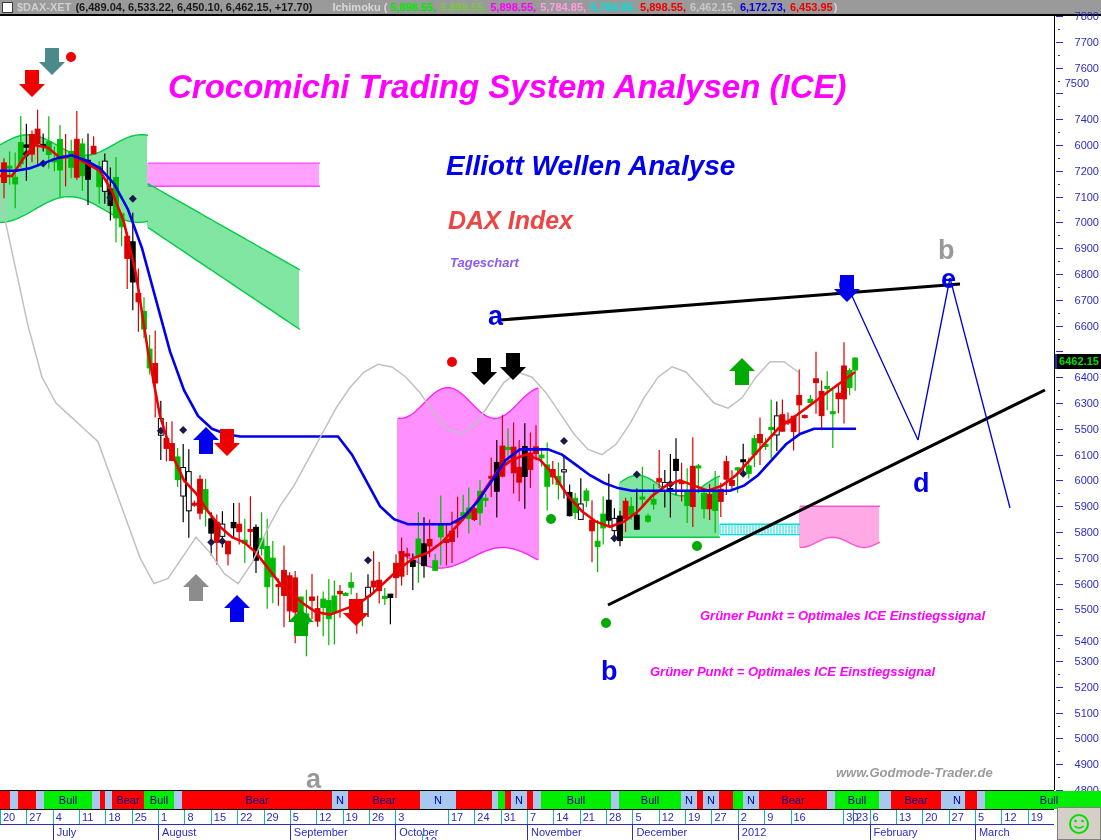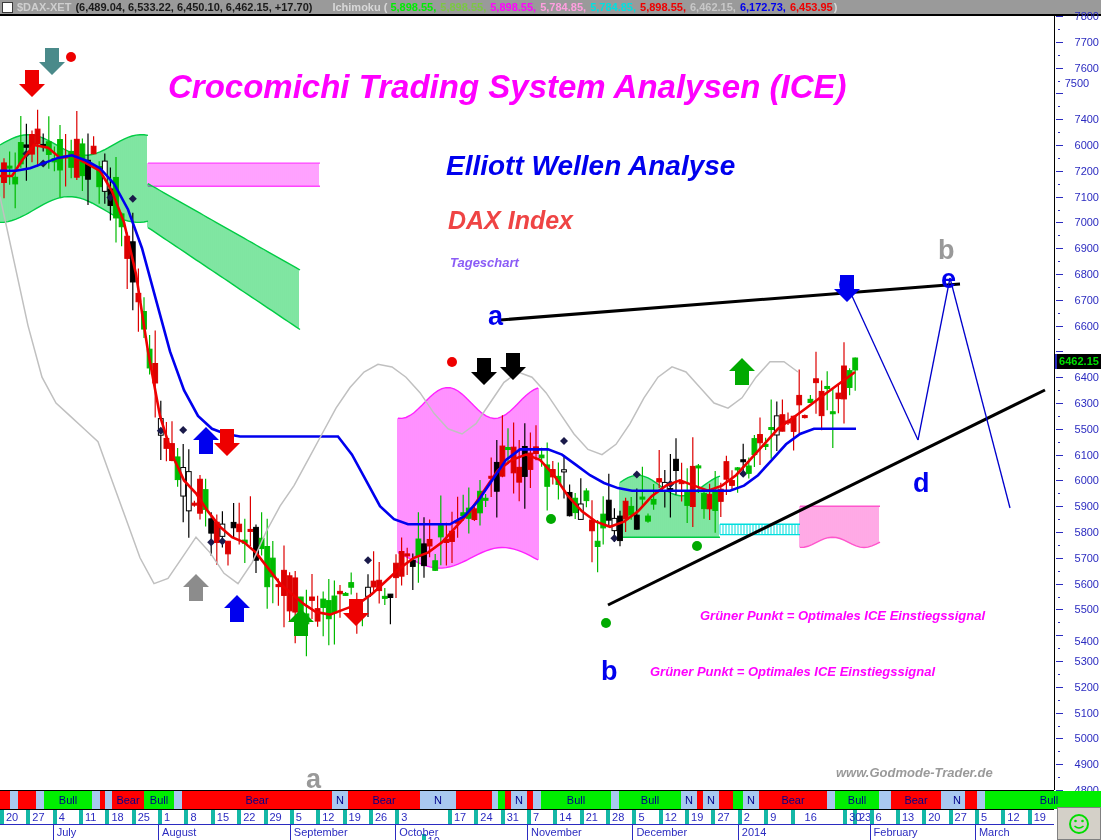--- a/index.html
+++ b/index.html
@@ -39,21 +39,21 @@
     border-top:1px solid #000;border-bottom:1px solid #000;box-sizing:border-box;
     background:#fff;display:flex;}
   .seg{height:18px;display:flex;align-items:center;justify-content:center;
     font:11px "Liberation Sans",sans-serif;color:#00008b;overflow:hidden;flex:none;}
   .seg.bull{background:#00ee00;}
   .seg.bear{background:#ff0000;}
   .seg.neutral{background:#a8c8f0;}
 
   
   .dateaxis{position:absolute;left:0;top:810px;width:1054px;height:30px;background:#fff;}
-  .dtick{position:absolute;top:0;height:14px;border-left:4px solid #14b8a6;
+  .dtick{position:absolute;top:0;height:14px;border-left:1px solid #14b8a6;
     font:11px "Liberation Sans",sans-serif;color:#2b2bc0;padding-left:2px;
     line-height:14px;box-sizing:border-box;}
   .mlab{position:absolute;top:15px;height:15px;border-left:1px solid #2b2bc0;
     font:11px "Liberation Sans",sans-serif;color:#2b2bc0;padding-left:3px;
     line-height:15px;box-sizing:border-box;}
   .axisline{position:absolute;left:0;top:14px;width:1054px;height:1px;background:#2b2bc0;}
 
   
   .smiley{position:absolute;left:1057px;top:807px;width:42px;height:31px;
     background:#d4d0c8;border:1px solid #808080;}
@@ -1070,37 +1070,37 @@
       <div class="dtick" style="left: 527px; width: 26.35px;">7</div>
       <div class="dtick" style="left: 553.35px; width: 26.35px;">14</div>
       <div class="dtick" style="left: 579.7px; width: 26.35px;">21</div>
       <div class="dtick" style="left: 606.05px; width: 26.35px;">28</div>
       <div class="dtick" style="left: 632.4px; width: 26.35px;">5</div>
       <div class="dtick" style="left: 658.75px; width: 26.35px;">12</div>
       <div class="dtick" style="left: 685.1px; width: 26.35px;">19</div>
       <div class="dtick" style="left: 711.45px; width: 26.35px;">27</div>
       <div class="dtick" style="left: 737.8px; width: 26.35px;">2</div>
       <div class="dtick" style="left: 764.15px; width: 26.35px;">9</div>
-      <div class="dtick" style="left: 790.5px; width: 26.35px; text-align: right;">16</div>
+      <div class="dtick" style="left: 790.5px; width: 26.35px;">16</div>
       <div class="dtick" style="left: 853px; width: 26.35px;">23</div>
       <div class="dtick" style="left: 843.2px; width: 26.35px;">30</div>
       <div class="dtick" style="left: 869.55px; width: 26.35px;">6</div>
       <div class="dtick" style="left: 895.9px; width: 26.35px;">13</div>
       <div class="dtick" style="left: 922.25px; width: 26.35px;">20</div>
       <div class="dtick" style="left: 948.6px; width: 26.35px;">27</div>
       <div class="dtick" style="left: 974.95px; width: 26.35px;">5</div>
       <div class="dtick" style="left: 1001.3px; width: 26.35px;">12</div>
       <div class="dtick" style="left: 1027.65px; width: 26.35px;">19</div>
       <div class="mlab" style="left: 52.7px; width: 105.4px;">July</div>
       <div class="mlab" style="left: 158.1px; width: 131.75px;">August</div>
       <div class="mlab" style="left: 289.85px; width: 105.4px;">September</div>
       <div class="mlab" style="left: 395.25px; width: 131.75px;">October</div>
       <div class="mlab" style="left: 527px; width: 105.4px;">November</div>
       <div class="mlab" style="left: 632.4px; width: 105.4px;">December</div>
-      <div class="mlab" style="left: 737.8px; width: 131.75px;">2014</div>
+      <div class="mlab" style="left: 737.8px; width: 131.75px;">2012</div>
       <div class="mlab" style="left: 869.55px; width: 105.4px;">February</div>
       <div class="mlab" style="left: 974.95px; width: 79.05px;">March</div>
     </div>
 
   <div class="smiley">
     <svg width="24" height="22" viewBox="0 0 24 22">
       <circle cx="12" cy="11" r="9" fill="none" stroke="#00dd00" stroke-width="2"></circle>
       <circle cx="8.5" cy="8" r="1.3" fill="#00dd00"></circle>
       <circle cx="15.5" cy="8" r="1.3" fill="#00dd00"></circle>
       <path d="M7.5 13 Q12 17 16.5 13" fill="none" stroke="#00dd00" stroke-width="1.6"></path>

